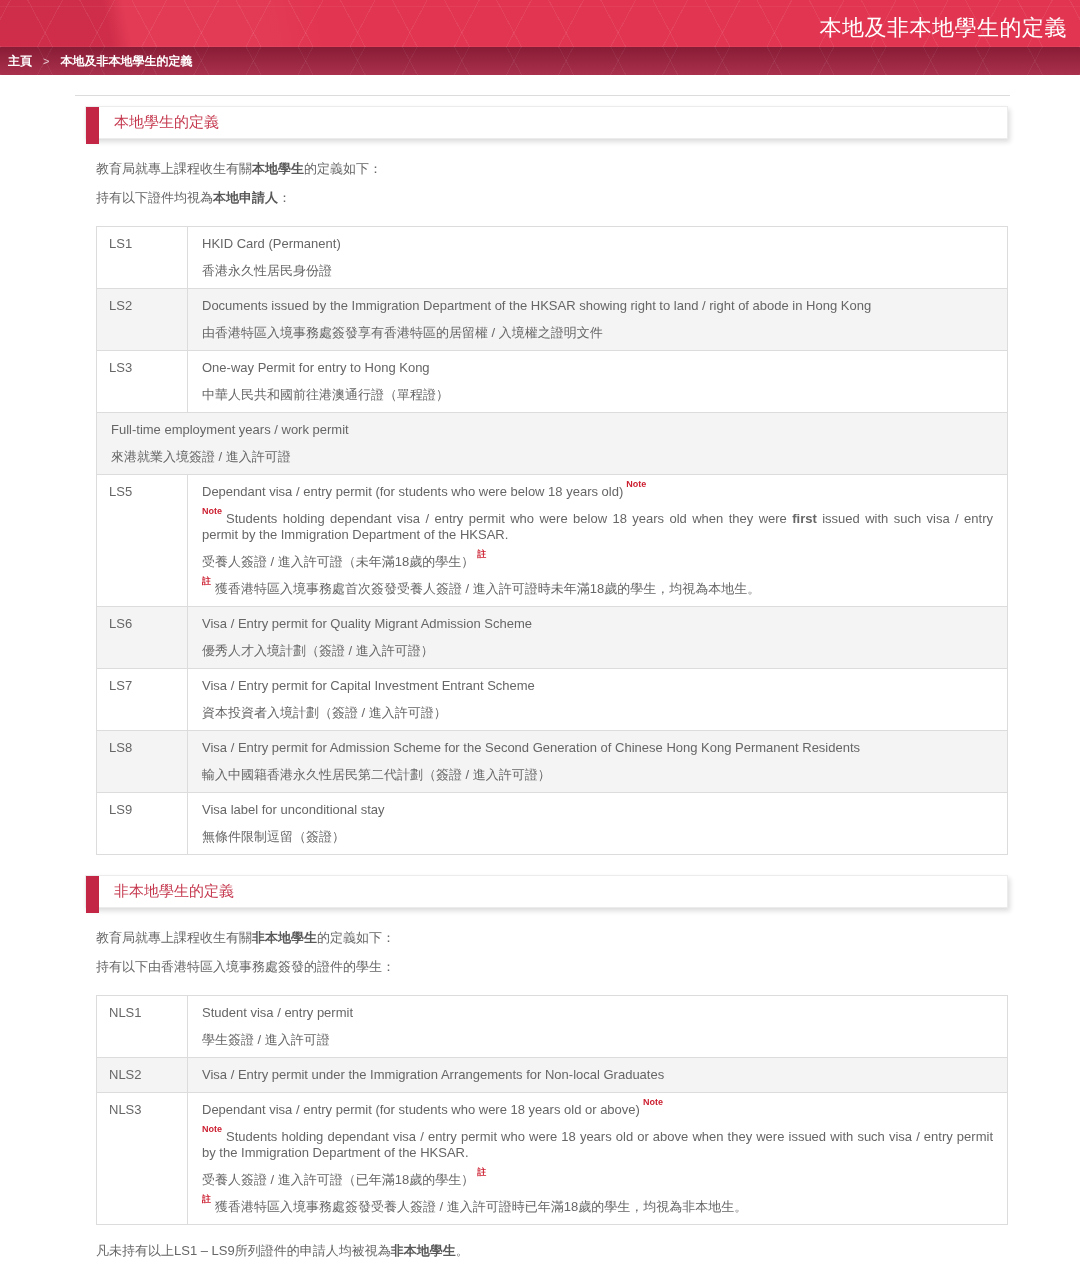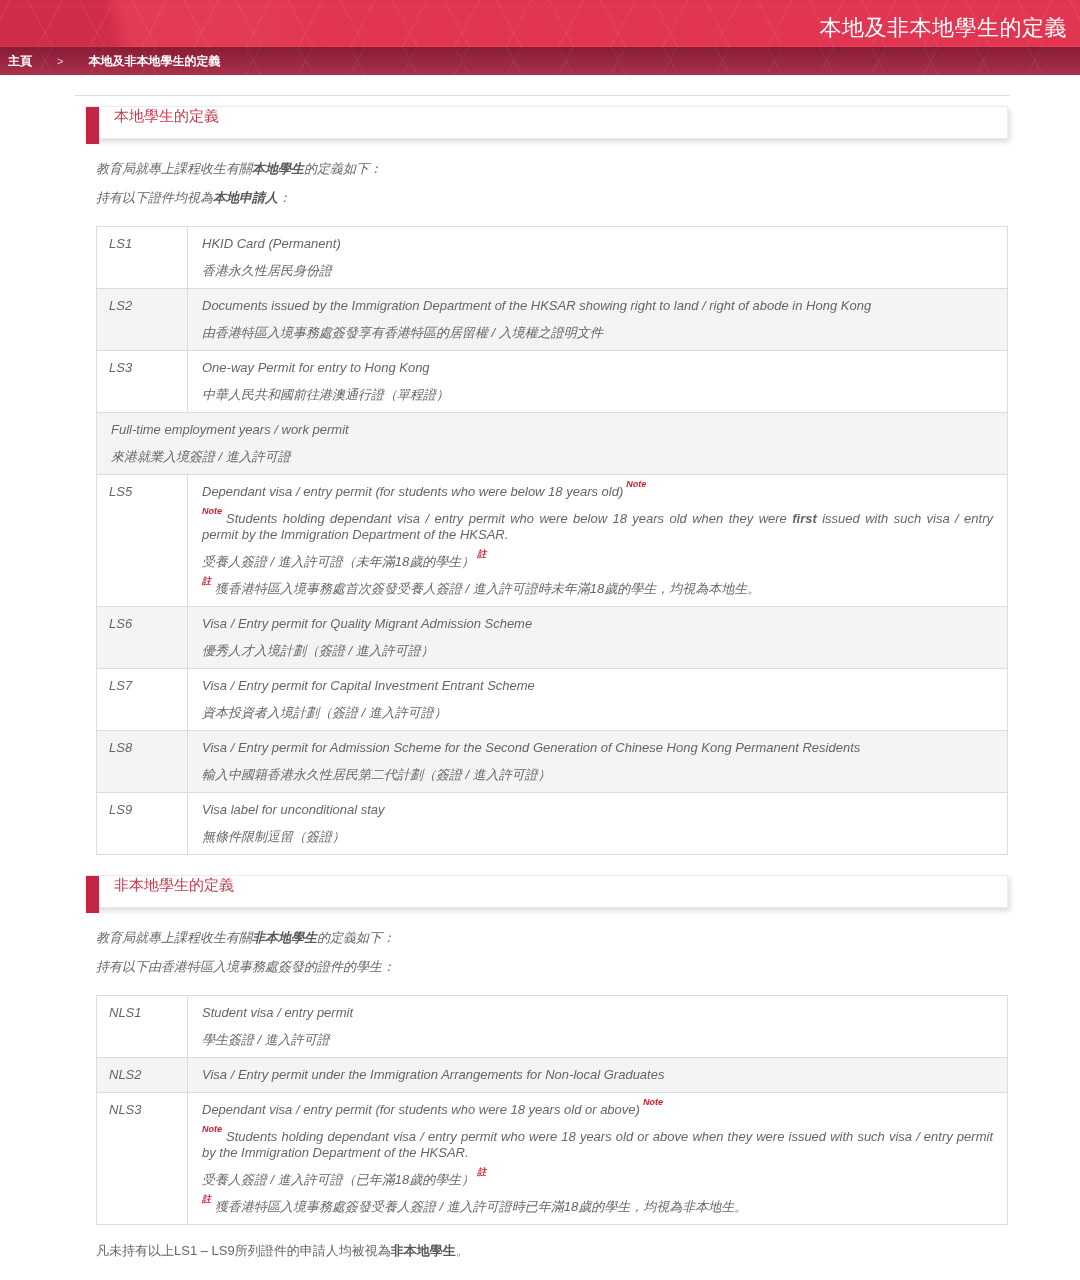--- a/index.html
+++ b/index.html
@@ -23,43 +23,43 @@
   }
   .hero-title { color:#fff; font-size:22px; font-weight:400; letter-spacing:.5px; }
 
   .crumb-bar {
     height:28px; box-sizing:border-box;
     background-color:#a32140;
     background-image:
       linear-gradient(rgba(0,0,0,.16), rgba(255,255,255,.07)),
       repeating-linear-gradient(62deg, rgba(255,255,255,.06) 0 1px, transparent 1px 46px),
       repeating-linear-gradient(-62deg, rgba(255,255,255,.06) 0 1px, transparent 1px 46px);
-    display:flex; align-items:center; gap:25px;
+    display:flex; align-items:center; gap:11px;
     padding-left:8px; font-size:12px; font-weight:bold; color:#fff;
   }
   .crumb-bar a { color:#fff; text-decoration:none; cursor:pointer; }
   .crumb-sep { color:rgba(255,255,255,.75); font-weight:400; font-size:11px; }
 
   
   .top-rule { border:none; border-top:1px solid #dcdcdc; margin:20px 70px 0 75px; }
 
   .section-head {
     position:relative; margin:10px 72px 0 85px; height:33px;
     background:#fff; border:1px solid #ececec;
     box-shadow:2px 3px 5px rgba(0,0,0,.14);
-    display:flex; padding-left:28px; box-sizing:border-box;
+    display:flex; align-items:center; padding-left:28px; box-sizing:border-box;
   }
   .section-head + * { clear:both; }
   .section-head .redbar {
     position:absolute; left:0; top:0; width:13px; height:37px; background:#c32545;
   }
   .section-head h2 { margin:0; font-size:15px; font-weight:400; color:#c5394f; }
   .section:nth-of-type(2) .section-head { margin-top:20px; }
 
-  .section-body { margin:22px 72px 0 96px;font-style:italic; }
+  .section-body { margin:22px 72px 0 96px; }
   .section-body p.intro { margin:0 0 13px; font-size:13px; line-height:16px; }
   .intro b, .closing b { font-weight:bold; color:#595959; }
 
   
   .tbl { margin-top:20px; border:1px solid #dcdcdc; }
   .row { display:flex; border-top:1px solid #dcdcdc;justify-content:flex-end; }
   .row:first-child { border-top:none; }
   .row:nth-child(even) { background:#f4f4f4; }
   .c1 {
     flex:0 0 78px; padding:9px 0 9px 12px; font-size:13px; line-height:16px;

